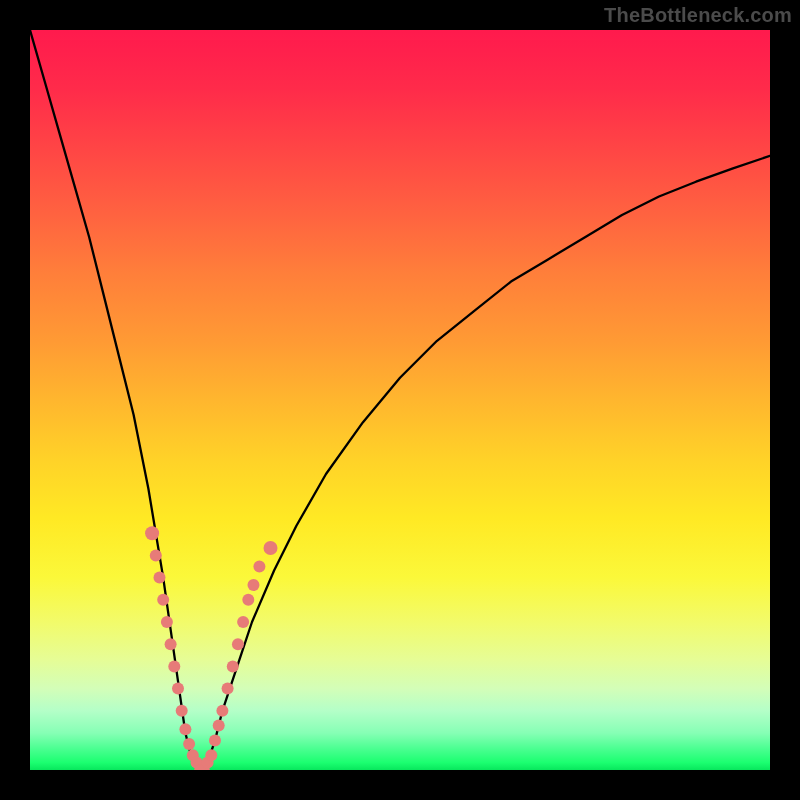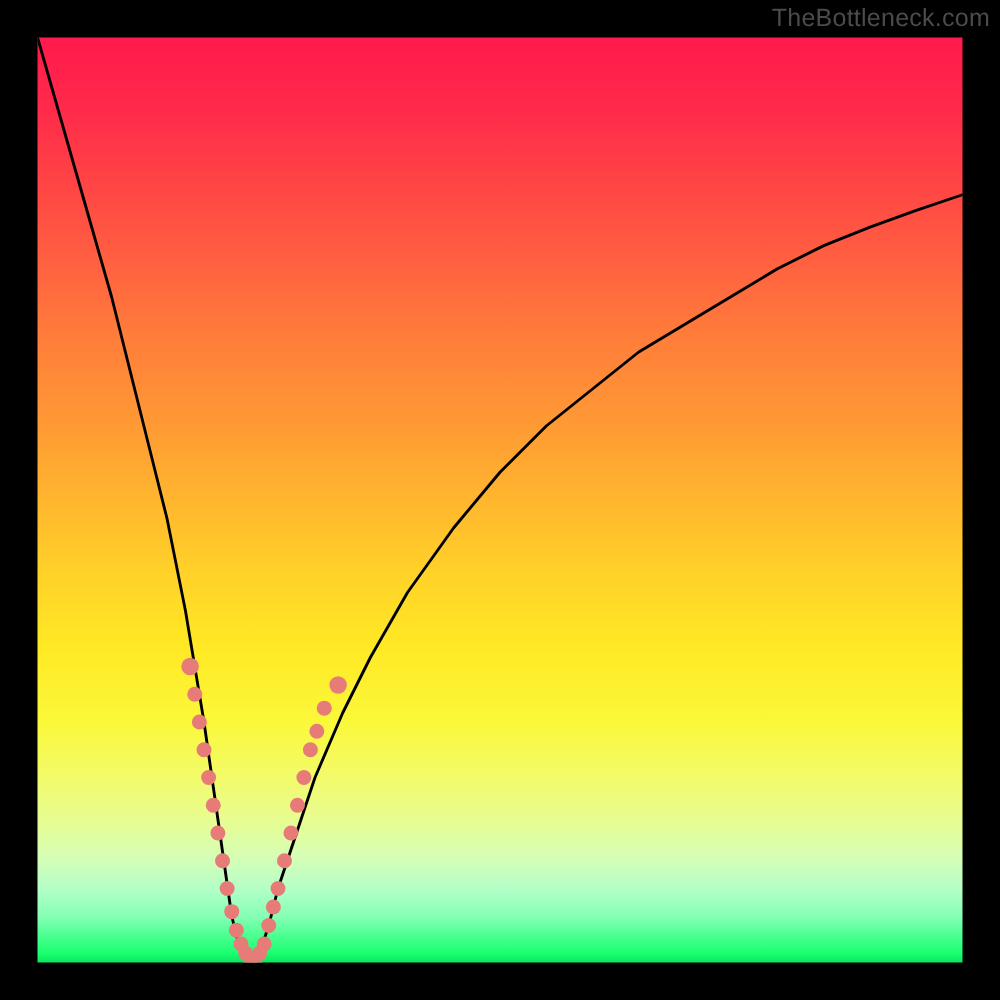--- a/index.html
+++ b/index.html
@@ -43,21 +43,21 @@
       #1bff70 99%,
       #08e75d 100%
     );
   }
   .watermark {
     position: absolute;
     top: 4px;
     right: 8px;
     color: #4b4b4b;
     font-size: 20px;
-    font-weight: 400;
+    font-weight: 700;
     letter-spacing: 0.2px;
     user-select: none;
   }
   svg.curve {
     position: absolute;
     left: 0;
     top: 0;
     width: 740px;
     height: 740px;
   }

